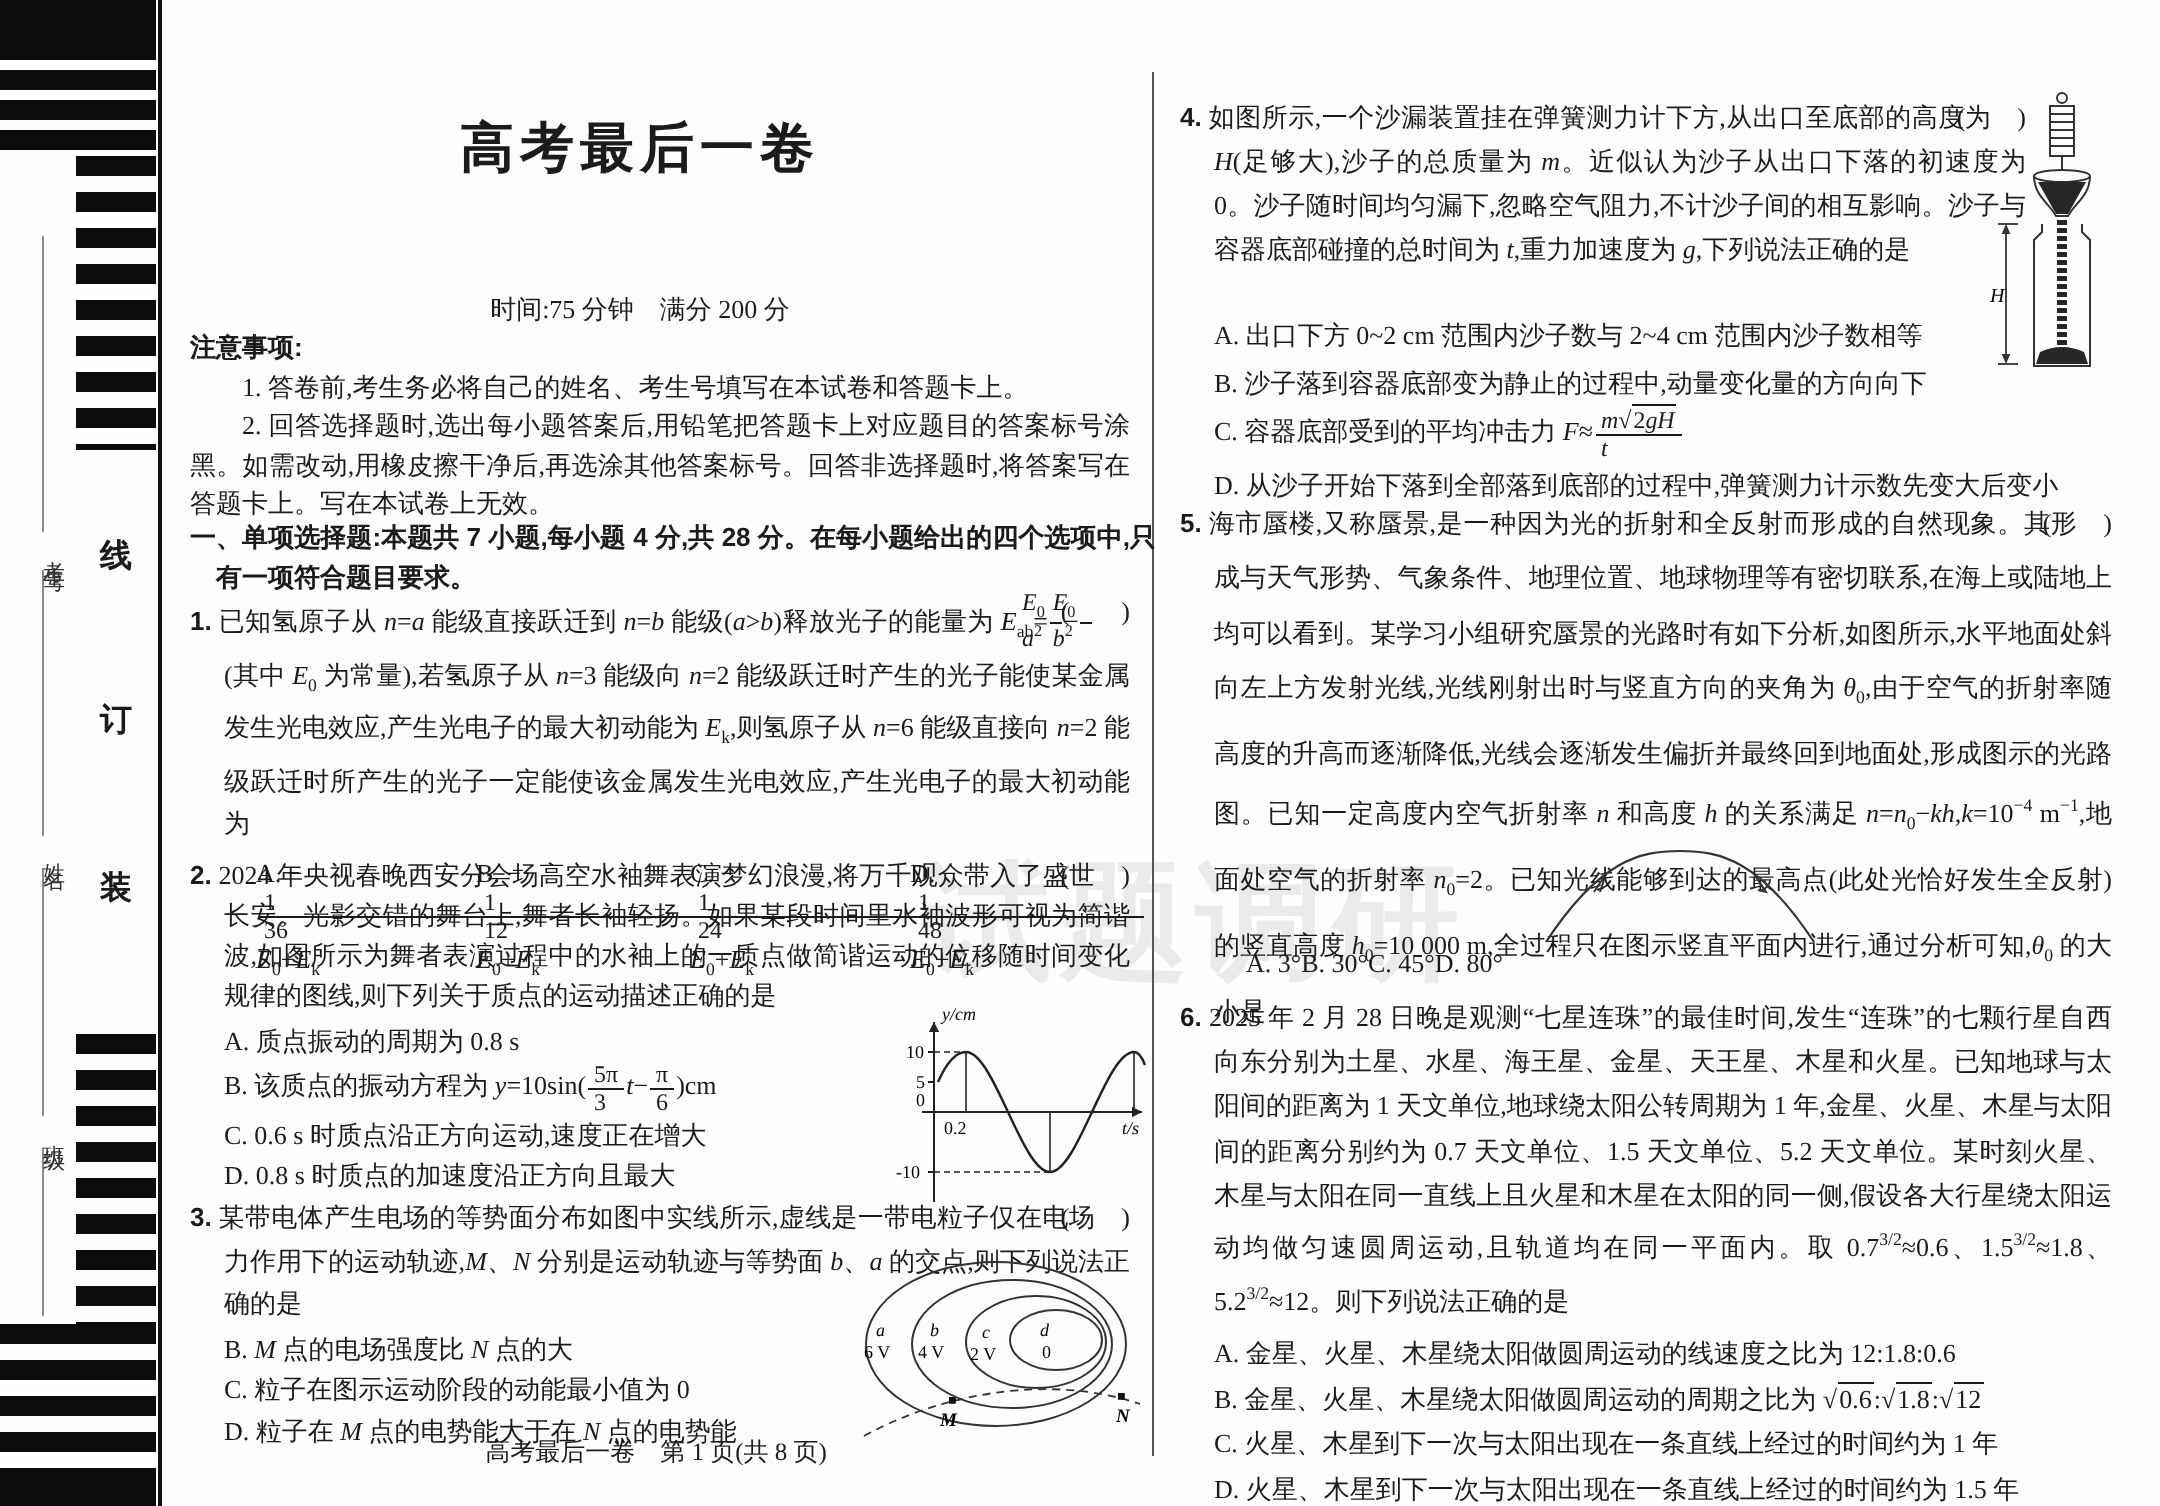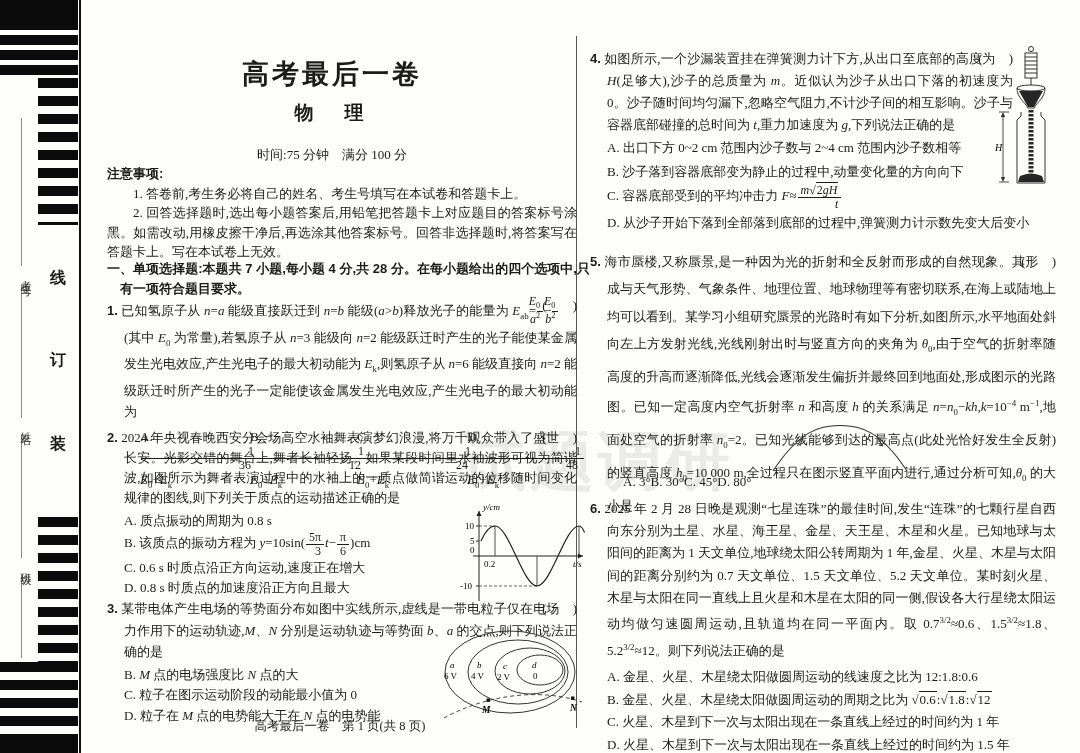--- a/index.html
+++ b/index.html
@@ -18,21 +18,21 @@
     background:repeating-linear-gradient(180deg,#0b0b0b 0 10px,#fdfdfb 10px 18px);}
   .corner-top{left:0;top:0;width:78px;height:30px;}
   .corner-bot{left:0;top:737px;width:78px;height:16px;}
   .side-line-v{left:79px;top:0;width:2px;height:753px;background:#111;}
   .write-line{left:21px;top:118px;width:1px;height:540px;background:#8a8a8a;}
   .side-label{left:9px;width:24px;text-align:center;writing-mode:vertical-rl;
     font-size:11px;letter-spacing:3px;background:#fdfdfb;padding:5px 0;color:#333;}
   .bind-char{left:47px;width:22px;text-align:center;font-size:16px;font-weight:700;}
   
   .page{top:0;height:753px;}
-  #page-left{left:80px;width:496px;margin-left:12px;}
+  #page-left{left:80px;width:496px;}
   #page-right{left:576px;width:504px;}
   .divider{left:576px;top:36px;width:1px;height:692px;background:#555;}
   .watermark{left:462px;top:418px;font-size:64px;font-weight:700;letter-spacing:4px;
     font-family:"Liberation Sans","DejaVu Sans",sans-serif;color:rgba(40,40,40,0.09);white-space:nowrap;}
   
   .hei{font-family:"Liberation Sans","DejaVu Sans",sans-serif;font-weight:700;}
   .p1-title{left:0;top:56px;width:480px;text-align:center;font-size:27px;font-weight:700;letter-spacing:3px;}
   .p1-subject{left:0;top:100px;width:480px;text-align:center;font-size:19px;font-weight:700;letter-spacing:6px;}
   .p1-meta{left:0;top:146px;width:480px;text-align:center;font-size:13px;}
   .body-txt{font-size:13px;line-height:19.5px;text-align:justify;}
@@ -42,38 +42,38 @@
   .section{left:15px;top:259px;width:470px;font-weight:700;padding-left:1em;text-indent:-1em;}
   .q{left:15px;width:470px;font-size:13px;}
   .stem{margin:0;padding-left:17px;text-indent:-17px;text-align:justify;}
   .qn{font-weight:700;font-family:"Liberation Sans","DejaVu Sans",sans-serif;}
   .brk{float:right;}
   .opts{padding-left:17px;}
   .opt{min-height:20px;}
   .optrow{display:flex;padding-left:33px;}
   .optrow span{display:inline-block;}
   
-  .fr{display:inline-block;vertical-align:-0.62em;text-align:right;line-height:1.08;margin:0 1px;}
+  .fr{display:inline-block;vertical-align:-0.62em;text-align:left;line-height:1.08;margin:0 1px;}
   .fr .fn{display:block;padding:0 3px;border-bottom:1px solid currentColor;font-size:0.92em;}
   .fr .fd{display:block;padding:0 3px;font-size:0.92em;}
   sup,sub{font-size:0.68em;}
   .sq .sqi{border-top:1px solid currentColor;padding:0 1px;}
   
   #q1{top:295px;} #q1 .stem{line-height:21px;}
   #q1 .optrow{margin-top:7px;}
   #q1 .optrow span:nth-child(1){width:110px;} #q1 .optrow span:nth-child(2){width:107px;}
   #q1 .optrow span:nth-child(3){width:110px;}
   #q2{top:428px;} #q2 .stem{line-height:20px;}
   #q2 .opts{margin-top:3px;} #q2 .opt{line-height:20px;width:345px;}
   #q3{top:598px;} #q3 .stem{line-height:21.5px;}
   #q3 .opts{margin-top:2px;} #q3 .opt{line-height:20.5px;width:335px;}
   
   .qr{left:14px;width:466px;font-size:13px;}
   #q4{top:48px;} #q4 .stem{line-height:22px;width:406px;}
-  #q4 .opts{margin-top:0;} #q4 .opt{line-height:24px;}
+  #q4 .opts{margin-top:20px;} #q4 .opt{line-height:24px;}
   #q5{top:248px;} #q5 .stem{line-height:27.3px;}
   #q6{top:498px;} #q6 .stem{line-height:22.2px;}
   #q6 .opts{margin-top:4px;} #q6 .opt{line-height:22.5px;}
   .footer{width:100%;text-align:center;font-size:12.5px;}
   #footer1{top:718px;left:0;} #footer2{top:721px;left:0;}
   
   .fig{position:absolute;}
   svg text{font-family:"Liberation Serif","DejaVu Serif",serif;}
   .it{font-style:italic;}
 </style>
@@ -93,22 +93,21 @@
 <div class="abs side-label" style="top:558px">班级</div>
 <div class="abs bind-char" style="top:268px">线</div>
 <div class="abs bind-char" style="top:350px">订</div>
 <div class="abs bind-char" style="top:434px">装</div>
 
 <div class="abs watermark">试题调研</div>
 <div class="abs divider"></div>
 
 <div class="abs page" id="page-left">
   <div class="abs p1-title">高考最后一卷</div>
-  <div class="abs p1-subject">物　理</div>
-  <div class="abs p1-meta">时间:75 分钟　满分 100 分</div>
+  <div class="abs p1-meta">时间:75 分钟　满分 200 分</div>
 
   <div class="abs notice body-txt">
     <p class="nt hei">注意事项:</p>
     <p>1. 答卷前,考生务必将自己的姓名、考生号填写在本试卷和答题卡上。</p>
     <p>2. 回答选择题时,选出每小题答案后,用铅笔把答题卡上对应题目的答案标号涂黑。如需改动,用橡皮擦干净后,再选涂其他答案标号。回答非选择题时,将答案写在答题卡上。写在本试卷上无效。</p>
   </div>
 
   <div class="abs section body-txt hei">一、单项选择题:本题共 7 小题,每小题 4 分,共 28 分。在每小题给出的四个选项中,只有一项符合题目要求。</div>
 
   <div class="abs q" id="q1">

